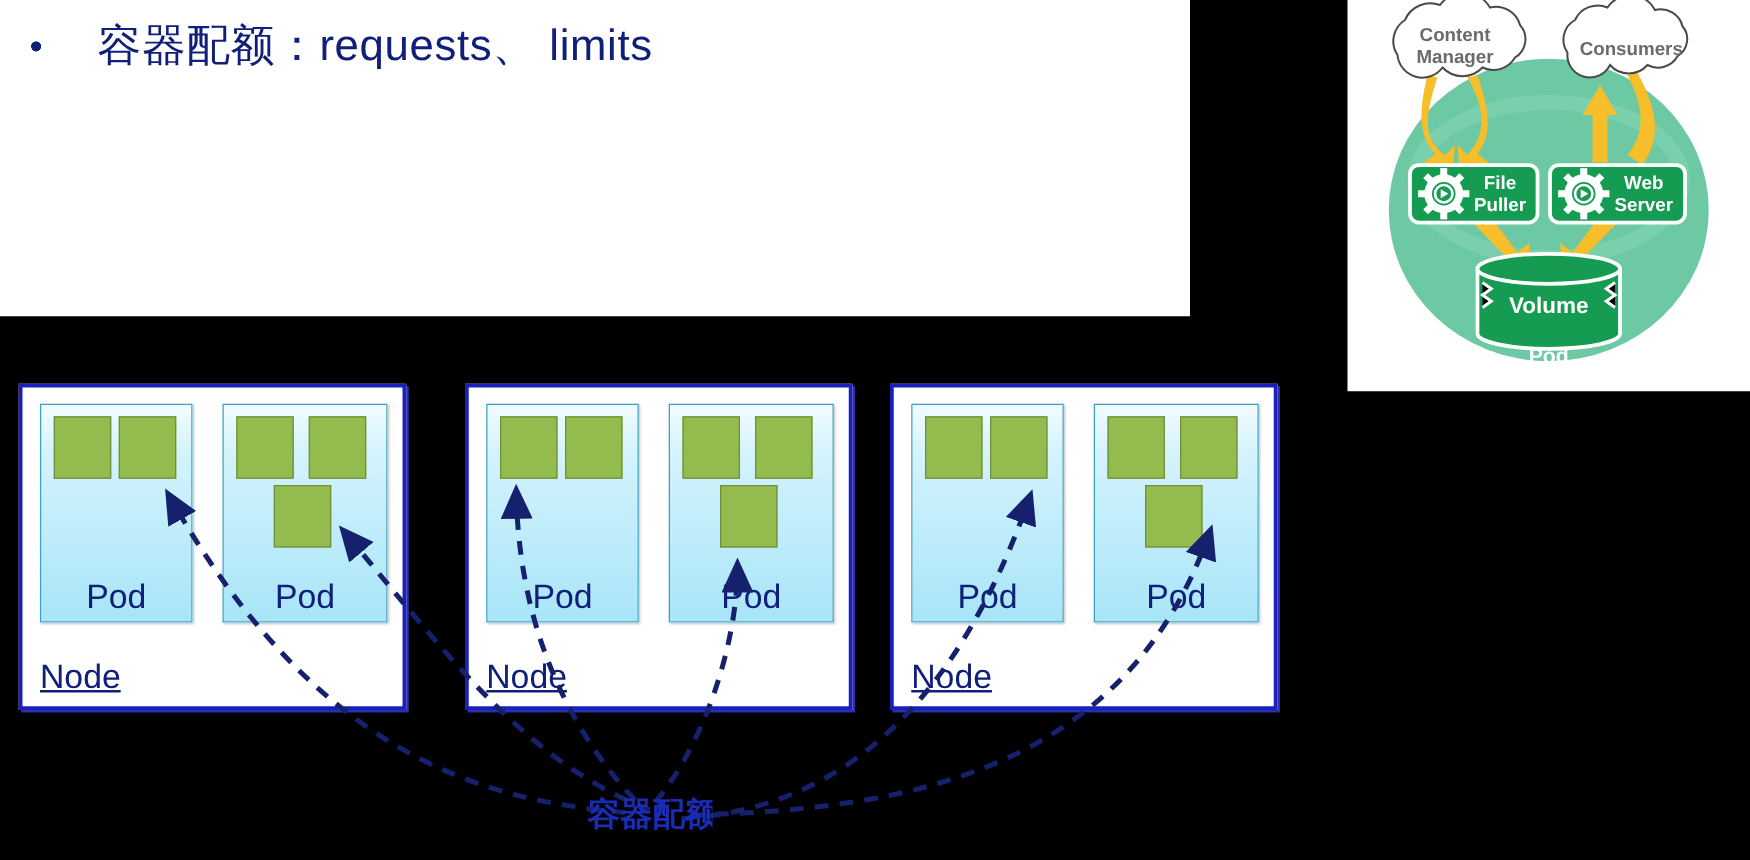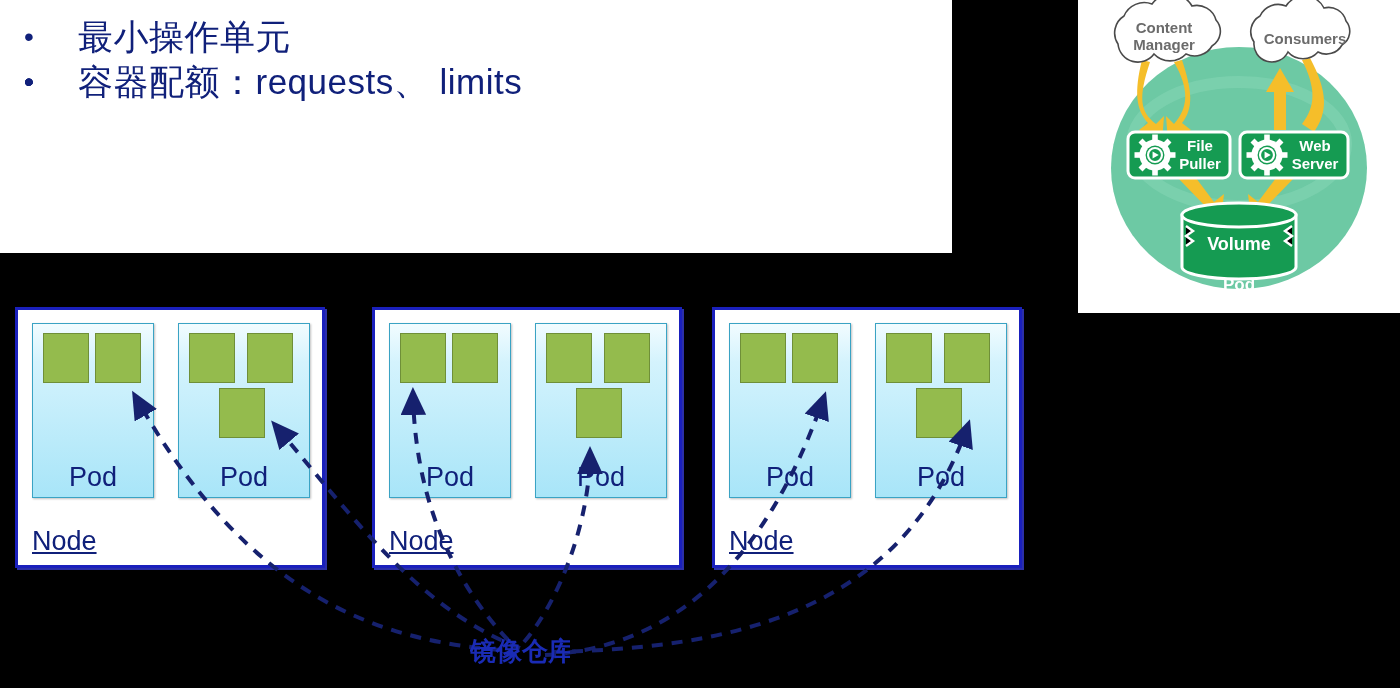--- a/index.html
+++ b/index.html
@@ -43,21 +43,20 @@
   #hub-label{position:absolute;left:470px;top:636px;width:100px;text-align:center;
      color:#1a2bb5;font-size:26px;line-height:30px;font-weight:700;white-space:nowrap;overflow:hidden;}
 </style>
 </head>
 <body>
 
 <div id="text-panel">
   <ul id="bullet-list">
     <li>
       <span class="bul">•</span>
-      <span>最小操作单元</span>
     </li>
     <li>
       <span class="bul">•</span>
     </li>
     <li>
       <span class="bul">•</span>
     </li>
     <li>
       <span class="bul">•</span>
     </li>
@@ -206,13 +205,13 @@
     <path d="M 508 640 C 470 600 415 520 413 393"></path>
 
     <path d="M 524 642 C 560 600 590 520 590 452"></path>
 
     <path d="M 545 655 C 660 648 760 580 824 397"></path>
 
     <path d="M 552 652 C 720 648 900 620 968 425"></path>
   </g>
 </svg>
 
-<div id="hub-label">镜像仓库</div>
+<div id="hub-label">容器配额</div>
 
 </body></html>

